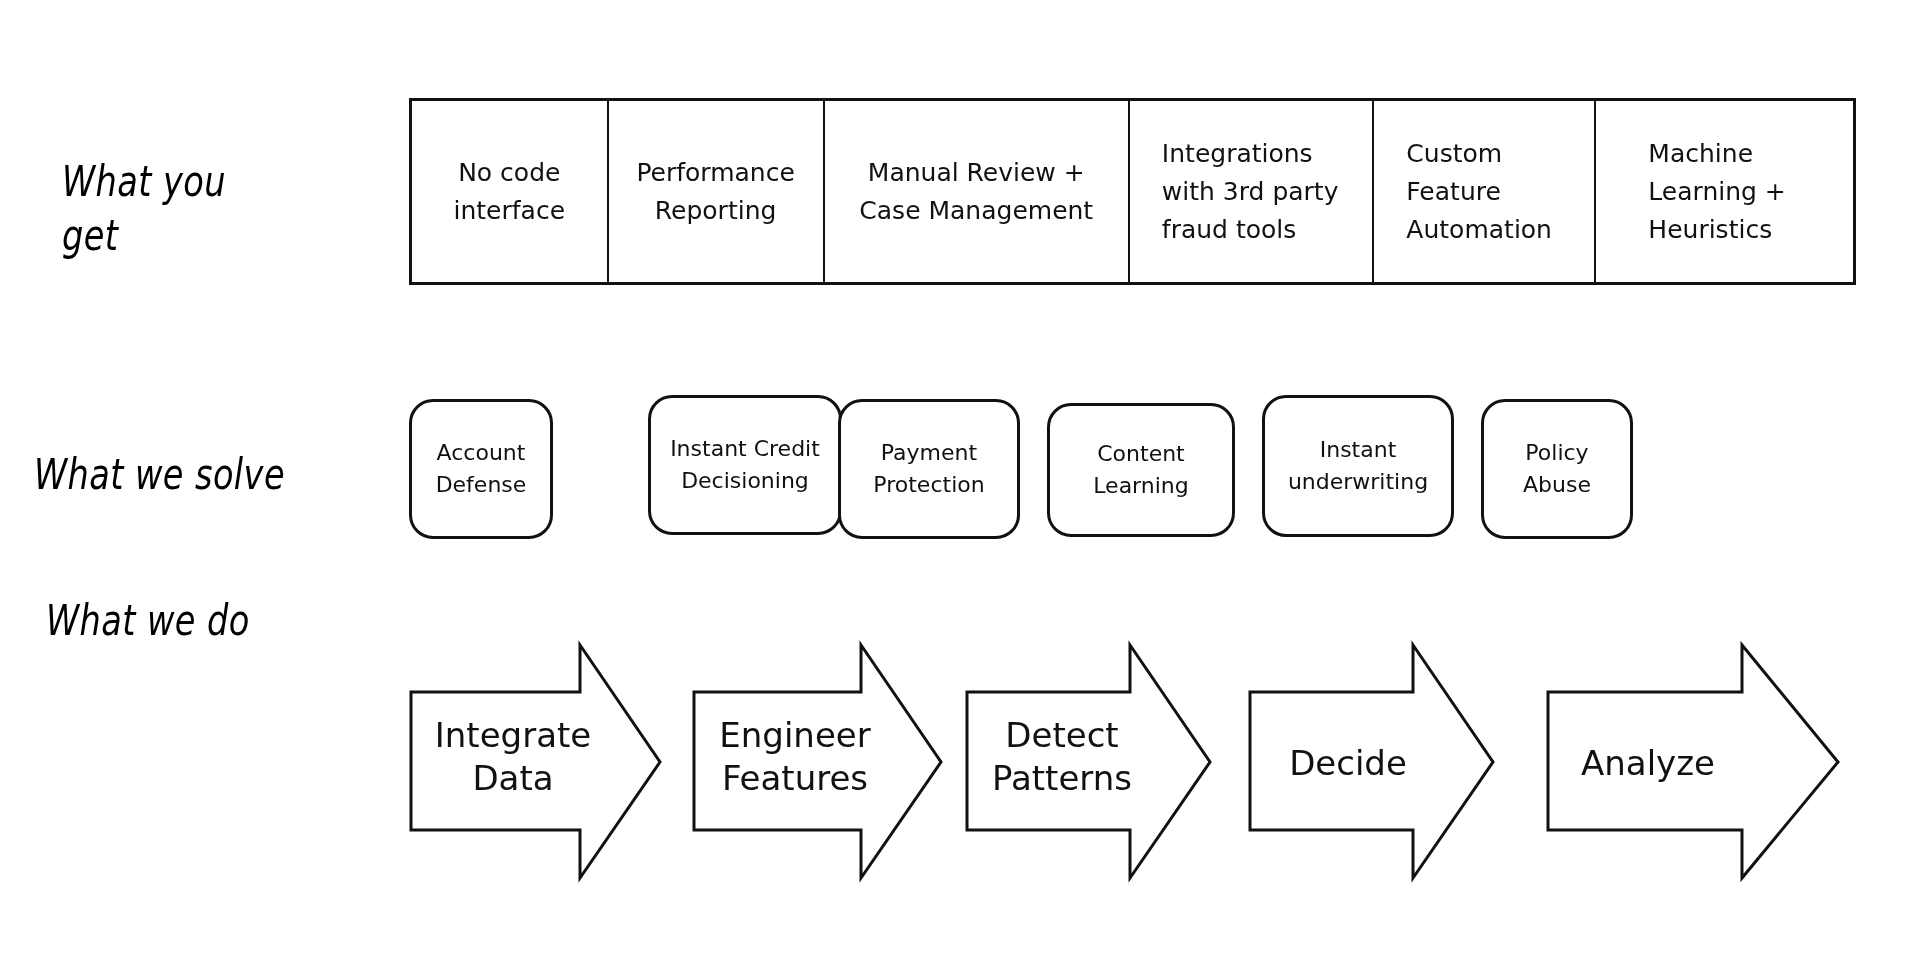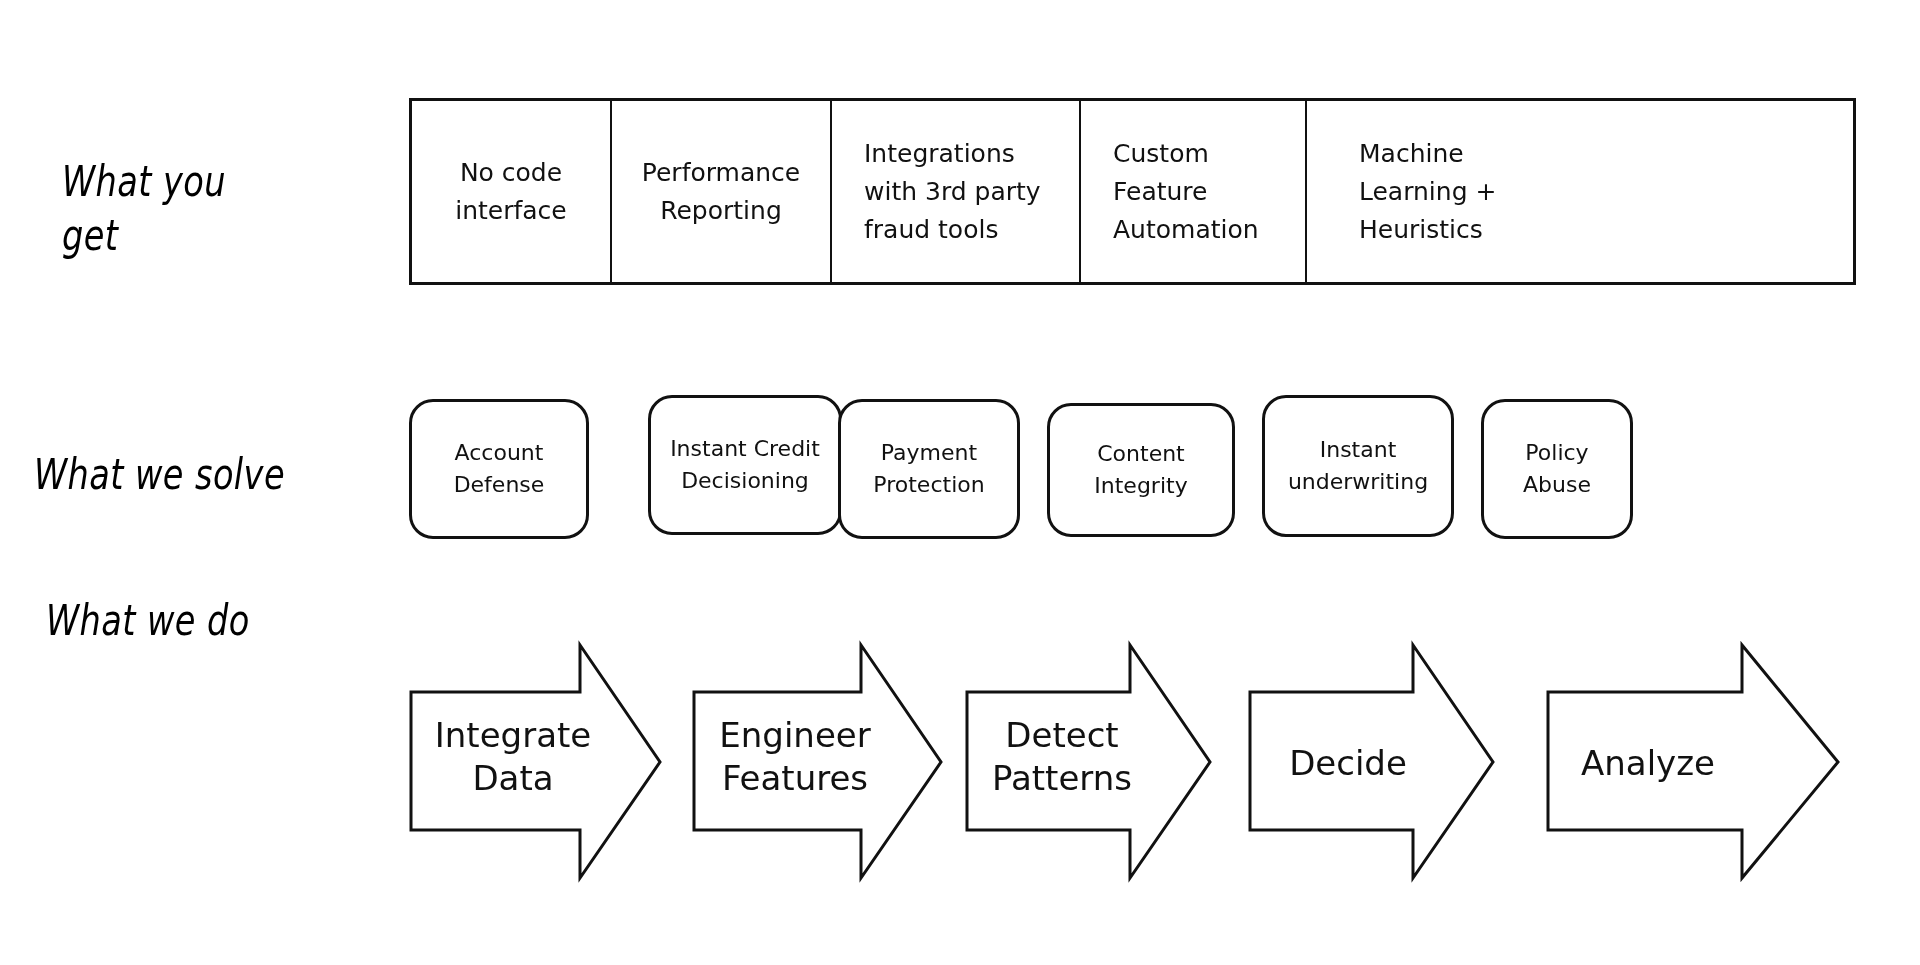--- a/index.html
+++ b/index.html
@@ -93,21 +93,21 @@
     align-items: center;
     justify-content: center;
     text-align: center;
     font-size: 22px;
     line-height: 32px;
     color: #111;
     padding: 0 10px;
   }
   .solve-box .box-text { white-space: pre-line; }
 
-  .sb0 { left: 0px;    top: 4px;  width: 180px; height: 140px; }
+  .sb0 { left: 0px;    top: 4px;  width: 144px; height: 140px; }
   .sb1 { left: 207px;  top: 0px;  width: 194px; height: 140px; margin-left: 32px; }
   .sb2 { left: 429px;  top: 4px;  width: 182px; height: 140px; }
   .sb3 { left: 638px;  top: 8px;  width: 188px; height: 134px; }
   .sb4 { left: 853px;  top: 0px;  width: 192px; height: 142px; justify-content: center; }
   .sb5 { left: 1072px; top: 4px;  width: 152px; height: 140px; }
 
   
   #row-do {
     position: absolute;
     left: 0px;
@@ -144,20 +144,24 @@
 
   <div id="row-get-table">
     <div class="get-cell center gc0">
       <span class="cell-text">No code
 interface</span>
     </div>
     <div class="get-cell center gc1">
       <span class="cell-text">Performance
 Reporting</span>
     </div>
+    <div class="get-cell center gc2">
+      <span class="cell-text">Manual Review +
+Case Management</span>
+    </div>
     <div class="get-cell left gc3">
       <span class="cell-text">Integrations
 with 3rd party
 fraud tools</span>
     </div>
     <div class="get-cell left gc4">
       <span class="cell-text">Custom
 Feature
 Automation</span>
     </div>
@@ -174,21 +178,21 @@
     </div>
     <div class="solve-box sb1">
       <span class="box-text">Instant Credit
 Decisioning</span>
     </div>
     <div class="solve-box sb2">
       <span class="box-text">Payment
 Protection</span>
     </div>
     <div class="solve-box sb3">
-      <span class="box-text">Content Integrity</span>
+      <span class="box-text">Content Learning</span>
     </div>
     <div class="solve-box sb4">
       <span class="box-text">Instant
 underwriting</span>
     </div>
     <div class="solve-box sb5">
       <span class="box-text">Policy Abuse</span>
     </div>
   </div>
 

